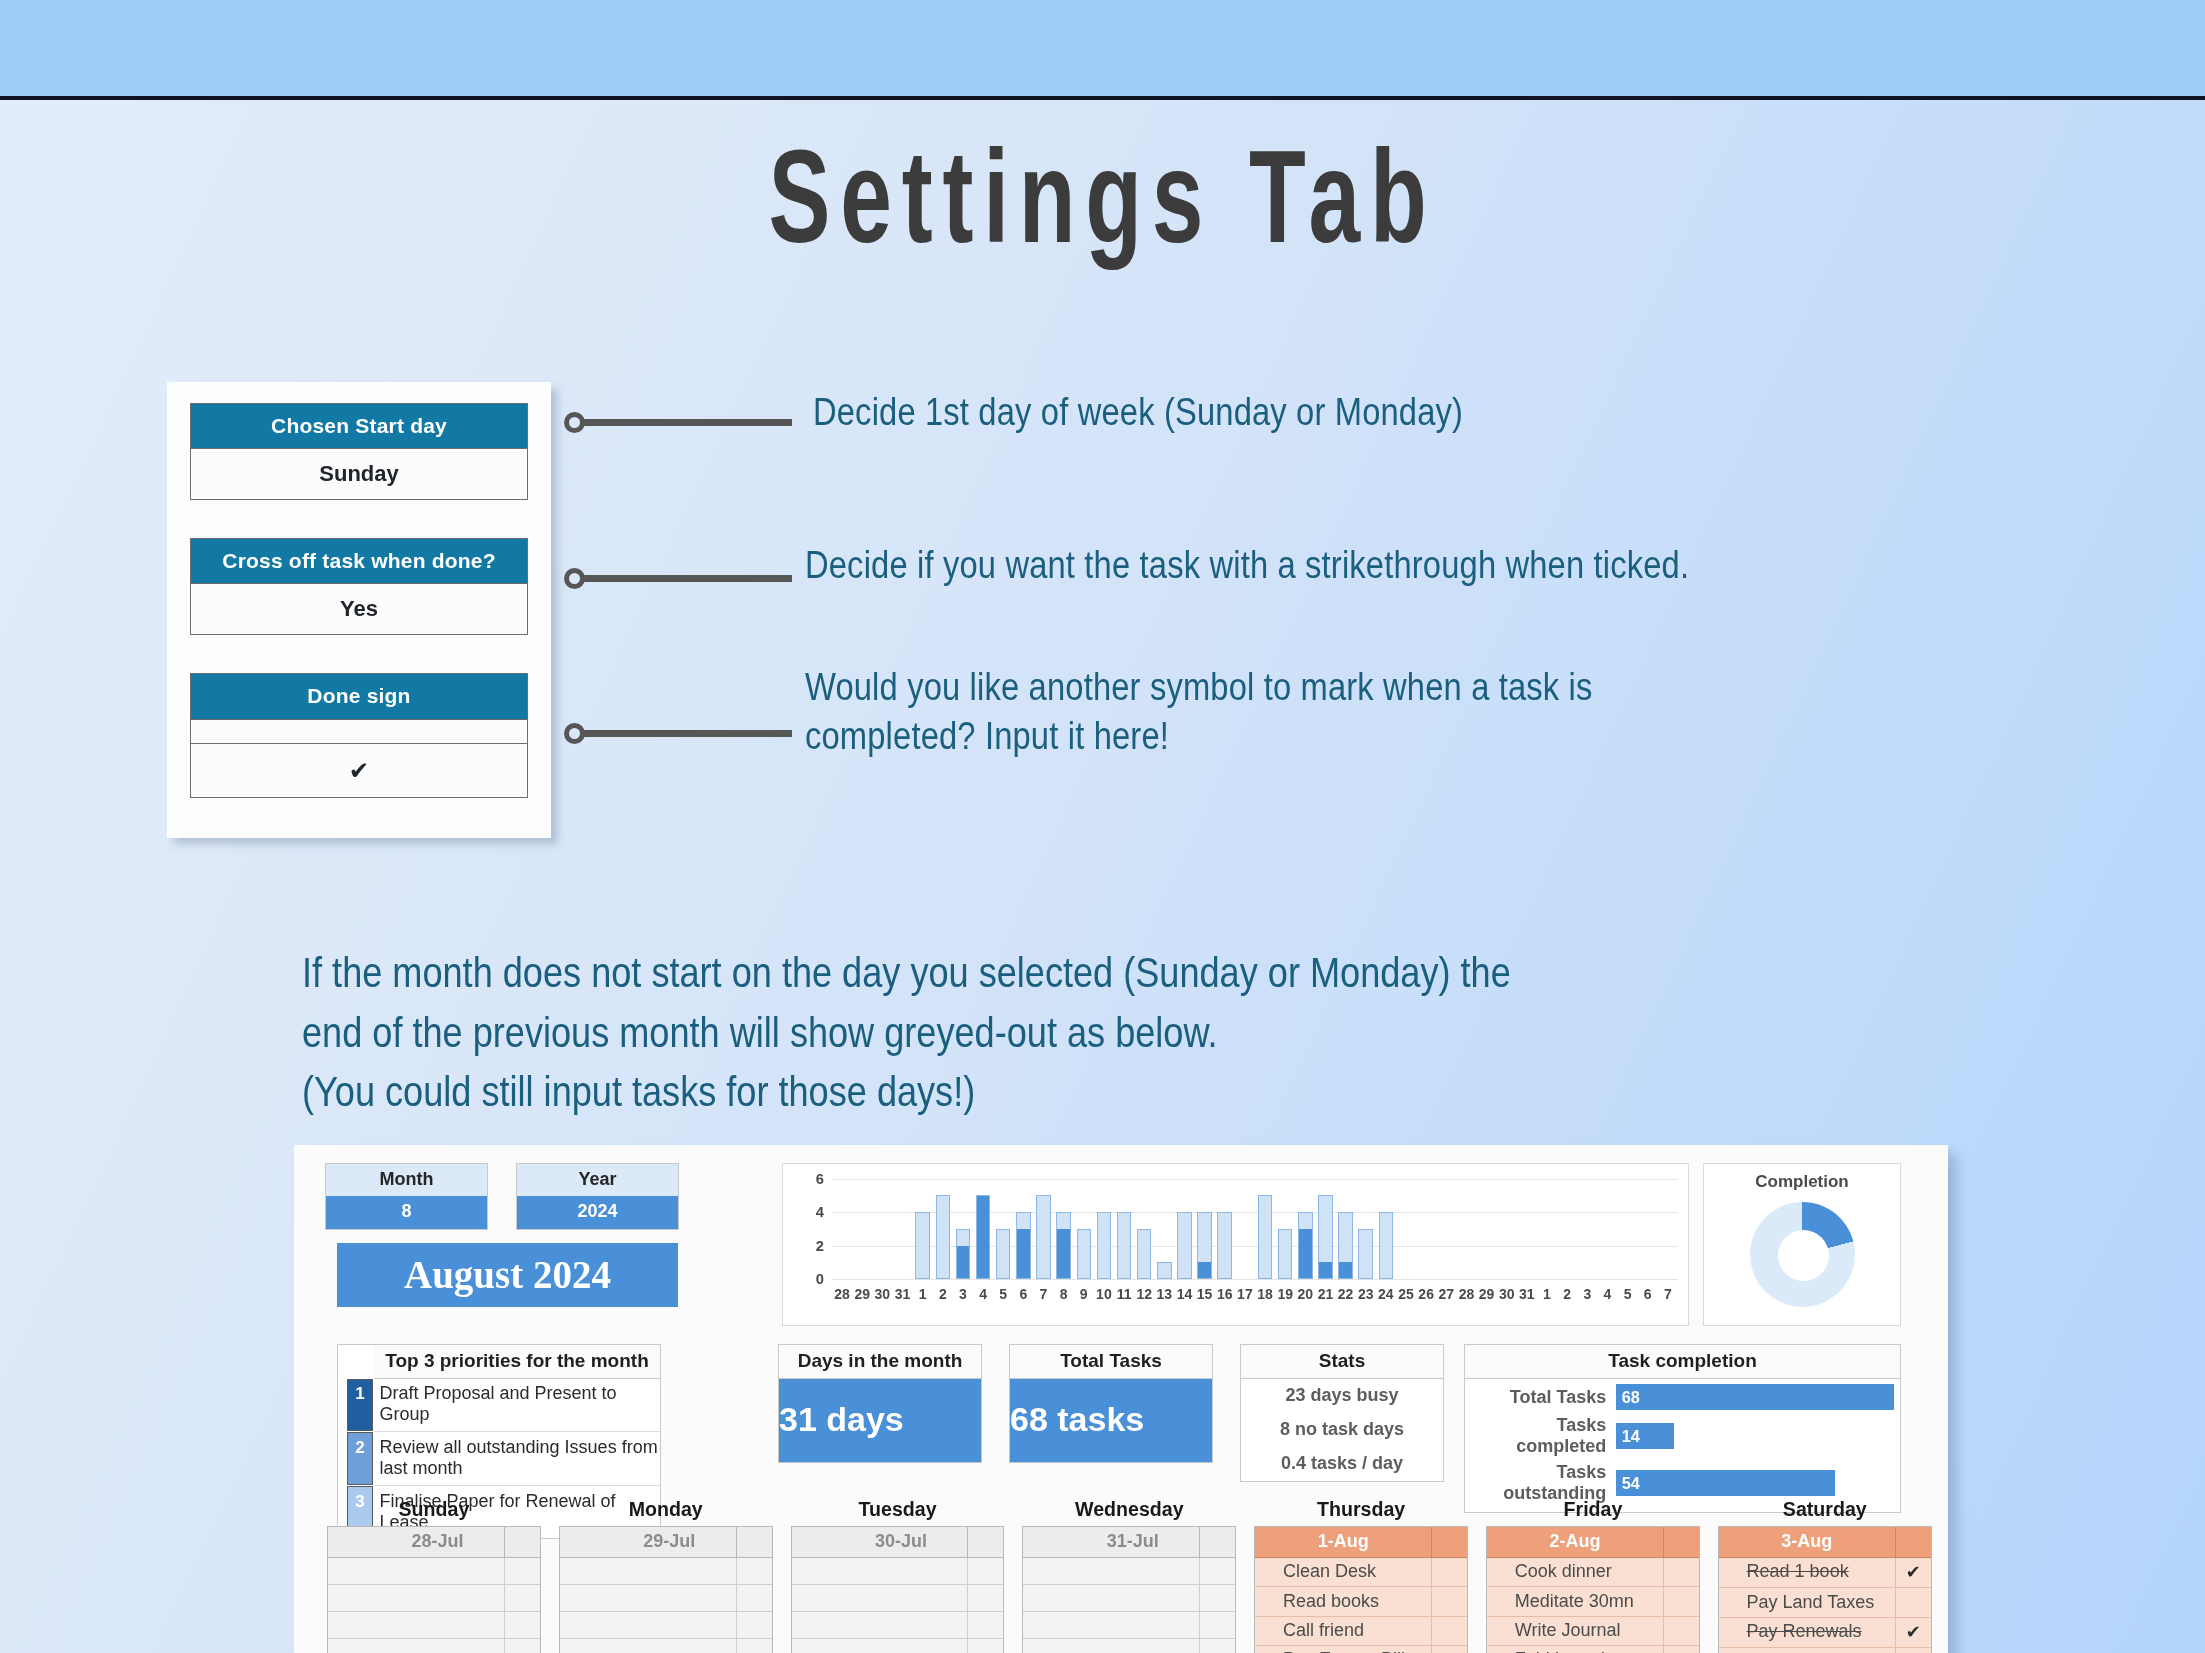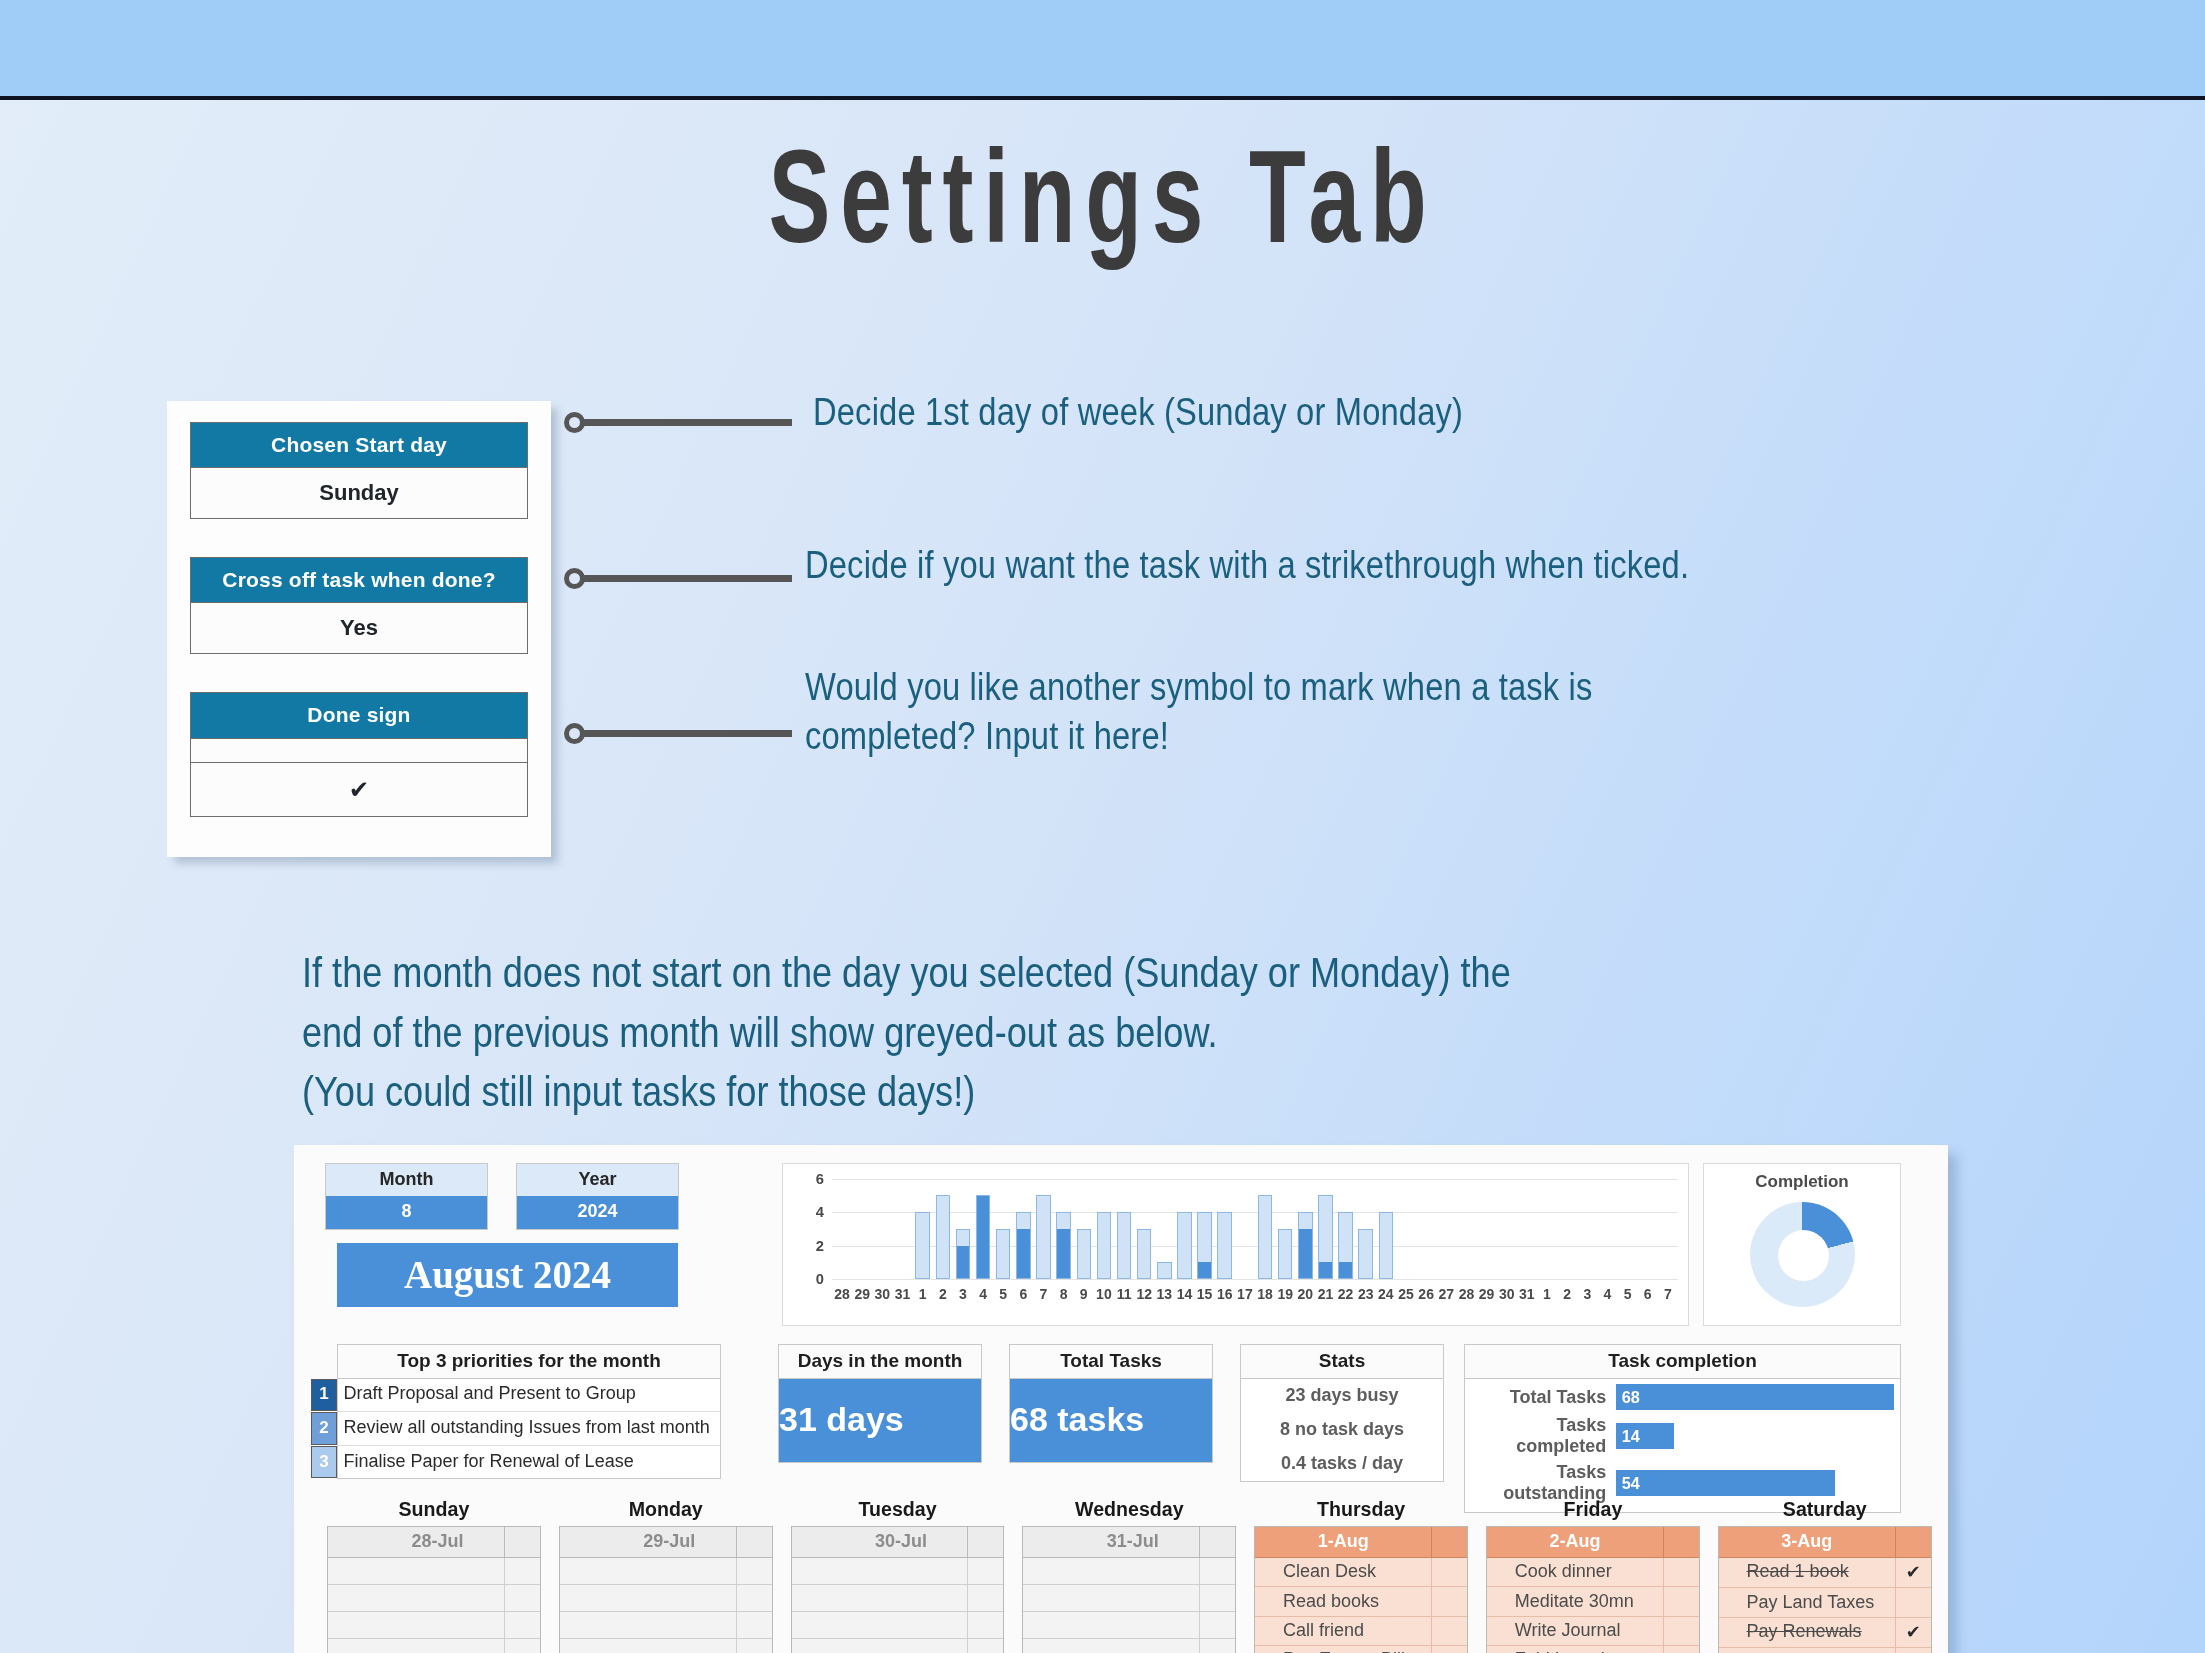--- a/index.html
+++ b/index.html
@@ -31,21 +31,21 @@
     line-height: 1;
     letter-spacing: 11.4px;
     color: #3c3c3c;
     font-stretch: condensed;
     transform: scaleX(0.86) scaleY(1.22);
     transform-origin: center top;
   }
 
   
   #settings-card {
-    position: absolute; left: 167px; top: 401px;
+    position: absolute; left: 167px; top: 382px;
     width: 384px; height: 456px;
     background: #fdfdfd;
     box-shadow: 7.4px 7.4px 8.2px rgba(80,100,130,.30);
     padding: 21px 23px;
   }
   .setting-block { margin-bottom: 38px; }
   .setting-block:last-child { margin-bottom: 0; }
   .setting-head {
     background: #1279a4;
     color: #ffffff;
@@ -181,21 +181,21 @@
 
   
   .card { position: absolute; border: 0.8px solid #c9c9c9; background: #ffffff; }
   .card-head {
     background: #fbfbfb; color: #1f1f1f; font-weight: bold;
     font-size: 19px; text-align: center; padding: 4.9px 0 5.7px;
     border-bottom: 0.8px solid #c9c9c9;
   }
 
   
-  #priorities { left: 43px; top: 199px; width: 384px; }
+  #priorities { left: 43px; top: 199px; width: 324px; padding-left: 36px; }
   .prio-row { display: flex; align-items: stretch; border-bottom: 0.8px solid #dedede; }
   .prio-row:last-child { border-bottom: none; }
   .prio-num {
     width: 26px; flex: 0 0 26px; text-align: center;
     font-size: 17px; font-weight: bold; color: #ffffff;
     padding: 4.9px 0 5.7px; margin-left: -27px; border: 0.8px solid #5a5a5a;
   }
   .prio-txt { flex: 1; font-size: 18px; color: #2b2b2b; padding: 4.9px 0 5.7px 6.5px; }
 
   

